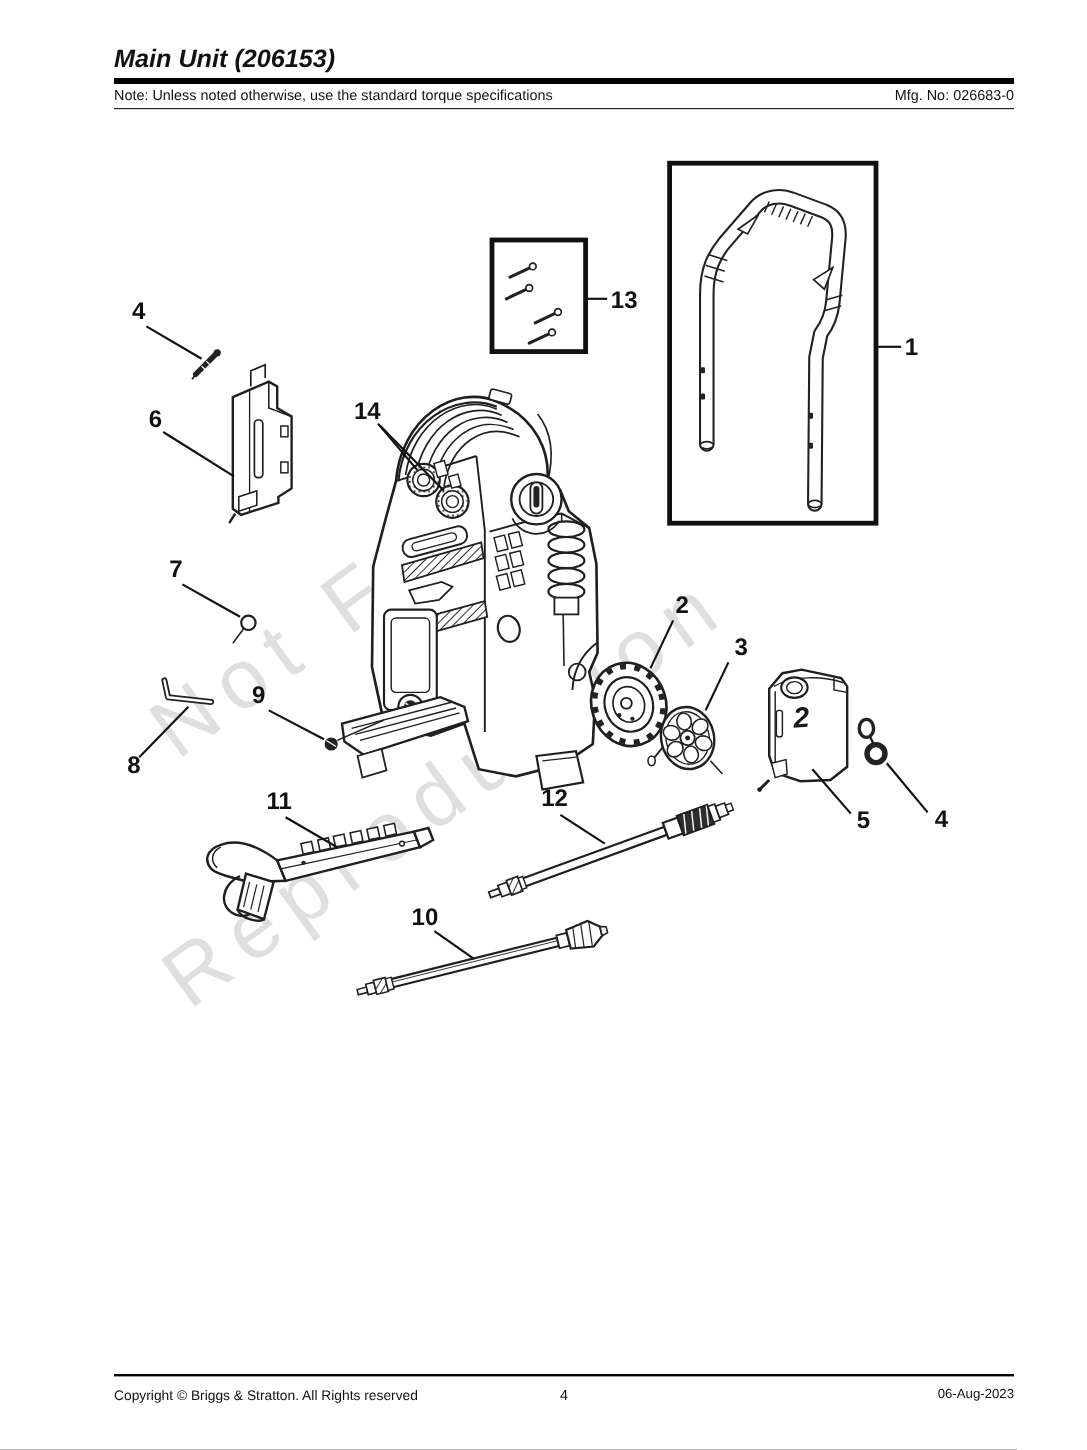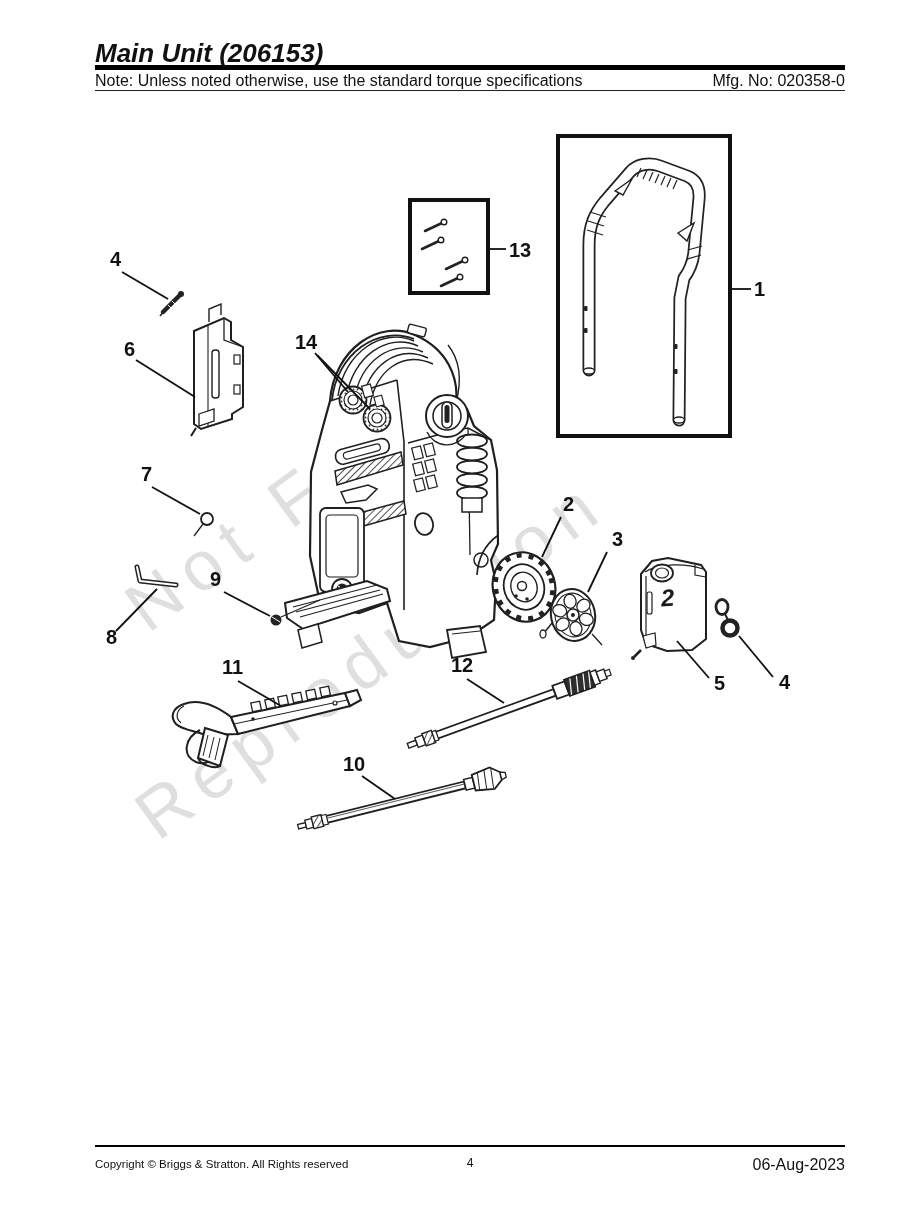--- a/index.html
+++ b/index.html
@@ -1,44 +1,44 @@
 <!DOCTYPE html>
 <html><head>
 <meta charset="utf-8">
 <style>
   html,body{margin:0;padding:0;background:#888;}
   .stage{position:relative;width:906px;height:1208px;background:#fff;margin:0 auto;
          font-family:"Liberation Sans",sans-serif;color:#111;overflow:hidden;}
-  .page-title{position:absolute;left:95px;top:38px;font-size:26px;font-weight:bold;font-style:italic;}
+  .page-title{position:absolute;left:95px;top:38px;font-size:21px;font-weight:bold;font-style:italic;}
   .rule-thick{position:absolute;left:95px;top:65px;width:750px;height:5px;background:#000;}
-  .note-row{position:absolute;left:95px;top:72px;width:750px;display:flex;justify-content:space-between;font-size:16px;}
+  .note-row{position:absolute;left:95px;top:72px;width:750px;display:flex;justify-content:space-between;font-size:12px;}
   .rule-thin{position:absolute;left:95px;top:90px;width:750px;height:1px;background:#222;}
   .rule-foot{position:absolute;left:95px;top:1145px;width:750px;height:2px;background:#000;}
   .footer-row{position:absolute;left:95px;top:1156px;width:750px;font-size:11.5px;}
   .footer-copy{position:absolute;left:0;top:2px;}
   .footer-page{position:absolute;left:50%;transform:translateX(-50%);top:0;font-size:12px;}
-  .footer-date{position:absolute;right:0;top:0;font-size:16px;}
+  .footer-date{position:absolute;right:0;top:0;font-size:11px;}
   svg.diagram{position:absolute;left:0;top:0;}
   svg text{font-family:"Liberation Sans",sans-serif;}
   .callout{font-size:20px;font-weight:bold;fill:#111;}
   .wm{font-size:70px;letter-spacing:12px;fill:#cbcbcb;opacity:.6;font-weight:400;}
   .tanknum{font-size:24px;font-weight:bold;font-style:italic;fill:#1a1a1a;}
   .ln{stroke:#111;stroke-width:1.8;}
   .art{stroke:#1f1f1f;fill:#fff;}
 </style>
 </head>
 <body>
 
 <div class="stage">
 
   <div class="page-title">Main Unit (206153)</div>
   <div class="rule-thick"></div>
   <div class="note-row">
     <span>Note: Unless noted otherwise, use the standard torque specifications</span>
-    <span>Mfg. No: 020358-0</span>
+    <span>Mfg. No: 026683-0</span>
   </div>
   <div class="rule-thin"></div>
 
   <svg class="diagram" width="906" height="1208" viewBox="0 0 906 1208">
     <defs>
       <pattern id="hatch" width="5" height="5" patternUnits="userSpaceOnUse" patternTransform="rotate(45)">
         <rect width="5" height="5" fill="#fff"></rect>
         <line x1="0" y1="0" x2="0" y2="5" stroke="#222" stroke-width="1.6"></line>
       </pattern>
       <pattern id="dots" width="4" height="4" patternUnits="userSpaceOnUse">

